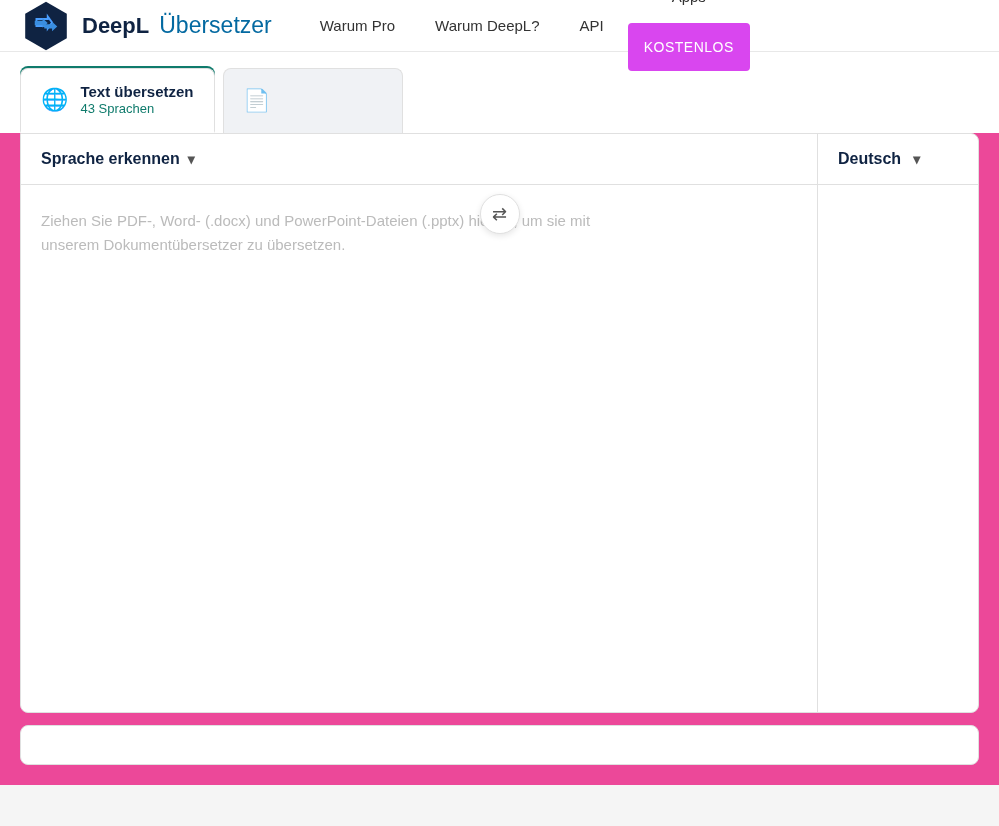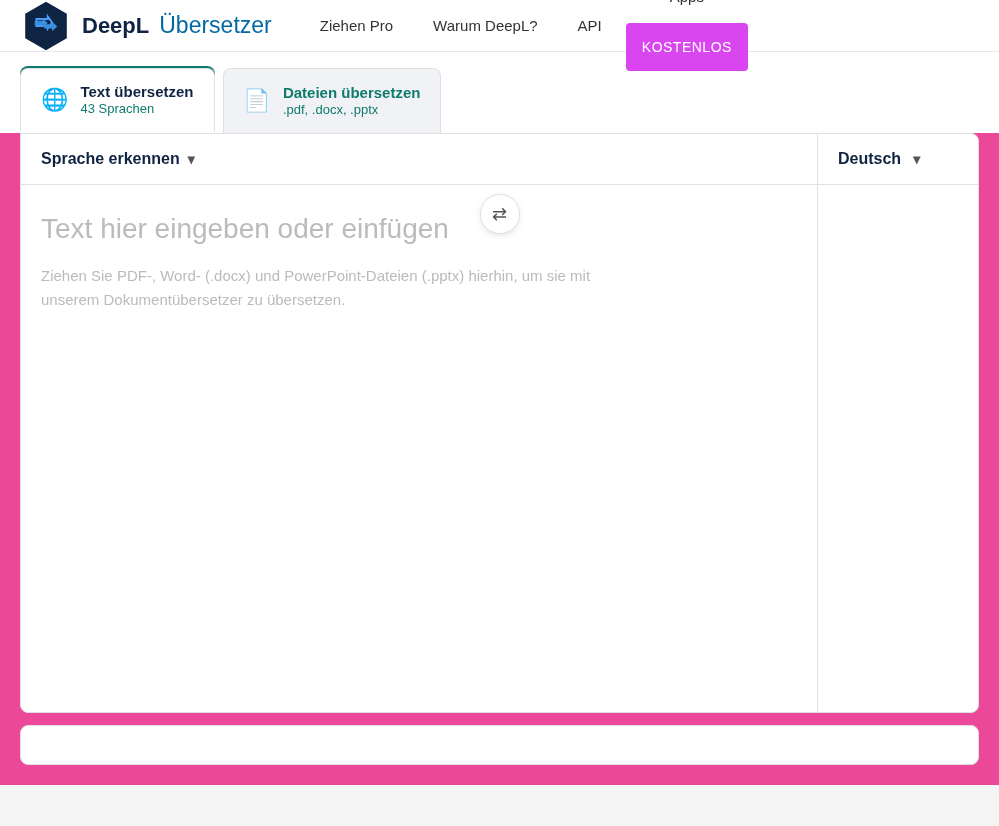--- a/index.html
+++ b/index.html
@@ -241,21 +241,21 @@
 
         <polygon points="13,24 22,24 22,21 28,26.5 22,32 22,29 13,29" fill="#3a8ee0"></polygon>
         <polygon points="24,28 33,28 33,25 39,30.5 33,36 33,33 24,33" fill="#3a8ee0"></polygon>
       </g>
     </svg>
     <span style="font-size:22px;font-weight:700;color:#0f2342;">DeepL</span>
     <span style="font-size:23px;font-weight:400;color:#0369a1;">Übersetzer</span>
   </div>
 
   <nav class="nav">
-    <span class="nav-item">Ziehen Pro</span>
+    <span class="nav-item">Warum Pro</span>
     <span class="nav-item">Warum DeepL?</span>
     <span class="nav-item">API</span>
     <div class="apps-area">
       <span class="nav-item apps-label">Apps</span>
       <span class="kostenlos-btn">KOSTENLOS</span>
     </div>
   </nav>
 </header>
 
 <div class="tabs-bar">
@@ -263,39 +263,34 @@
   <div class="tab active">
     <span class="tab-icon">🌐</span>
     <div>
       <div class="tab-title">Text übersetzen</div>
       <div class="tab-subtitle">43 Sprachen</div>
     </div>
   </div>
 
   <div class="tab">
     <span class="tab-icon">📄</span>
-    <div>
-      <div class="tab-title" style="color:#0f7b6c;">Dateien übersetzen</div>
-      <div class="tab-subtitle" style="color:#0f7b6c;">.pdf, .docx, .pptx</div>
-    </div>
   </div>
 </div>
 
 <div class="main">
   <div class="translator-container">
 
     <div class="left-panel">
       <div class="panel-header">
         <div class="lang-selector">
           <span>Sprache erkennen</span>
           <span class="chevron-icon">▾</span>
         </div>
       </div>
       <div class="text-area-main">
-        <div class="placeholder-text">Text hier eingeben oder einfügen</div>
         <div class="subtext">Ziehen Sie PDF-, Word- (.docx) und PowerPoint-Dateien (.pptx) hierhin, um sie mit unserem Dokumentübersetzer zu übersetzen.</div>
       </div>
     </div>
 
     <button class="swap-btn">
       <span>⇄</span>
     </button>
 
     <div class="right-panel">
       <div class="right-panel-header">

